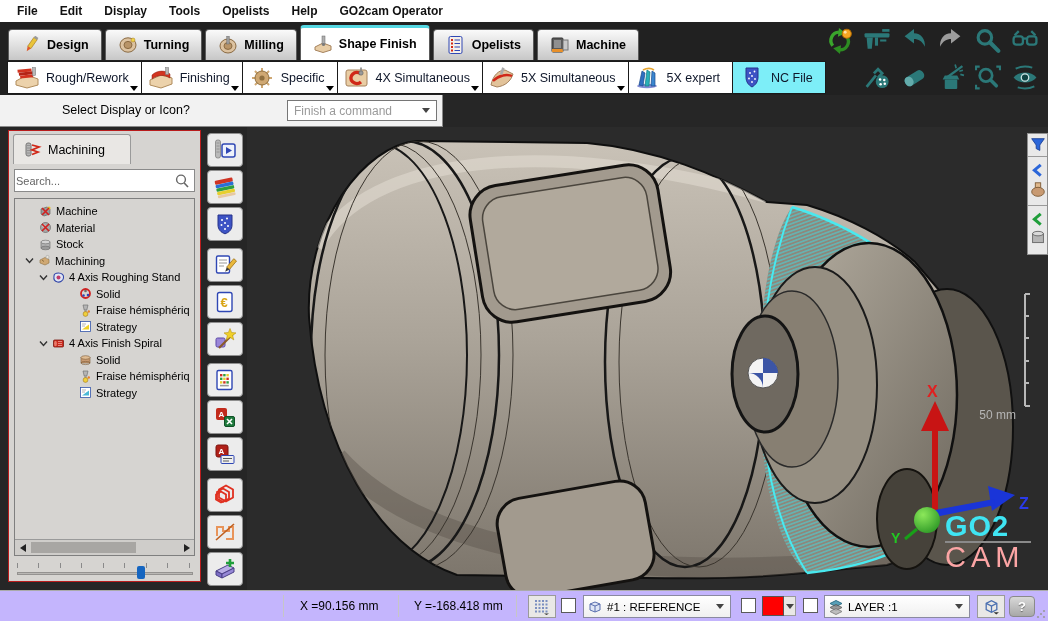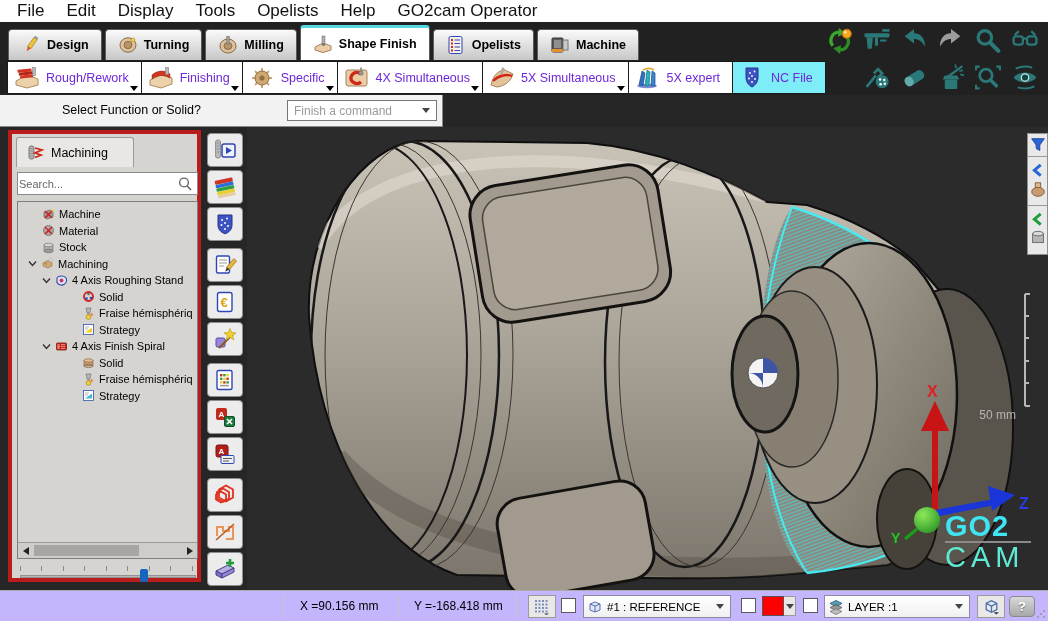--- a/index.html
+++ b/index.html
@@ -1,49 +1,49 @@
 <!DOCTYPE html>
 <html><head>
 <meta charset="utf-8">
 <style>
   html,body{margin:0;padding:0;}
   body{width:1048px;height:621px;position:relative;overflow:hidden;background:#262626;
        font-family:"Liberation Sans",sans-serif;-webkit-font-smoothing:antialiased;}
   .abs{position:absolute;}
   
   .menubar{left:0;top:0;width:1048px;height:22px;background:#ffffff;display:flex;align-items:center;padding-left:6px;box-sizing:border-box;}
-  .menuitem{font-size:17px;color:#111;padding:0 11px;cursor:default;}
+  .menuitem{font-size:12px;color:#111;padding:0 11px;cursor:default;font-weight:bold;}
   
   .tabrow{left:0;top:22px;width:1048px;height:38px;background:#212121;}
   .tabs{position:absolute;left:8px;bottom:0;display:flex;align-items:flex-end;}
   .tab{display:flex;align-items:center;gap:6px;height:30px;padding:0 12px;margin-right:3px;
        background:linear-gradient(#fafafa,#c7c7c7);border:1px solid #5a5a5a;border-bottom:none;
        border-radius:4px 4px 0 0;font-size:12.5px;font-weight:600;color:#000;}
   .tab.active{background:#ffffff;height:32px;border-top:3px solid #55d7e2;}
   .ticon{width:20px;height:18px;flex:0 0 auto;}
   
   .qrow1{position:absolute;right:8px;top:5px;display:flex;gap:7px;align-items:center;}
   .qrow2{position:absolute;right:8px;top:4px;display:flex;gap:7px;align-items:center;}
   .qbtn{width:30px;height:27px;display:flex;align-items:center;justify-content:center;}
   
   .ribbonrow{left:0;top:60px;width:1048px;height:35px;background:#212121;}
   .rbtns{position:absolute;left:8px;top:1px;display:flex;height:33px;}
   .rbtn{position:relative;display:flex;align-items:center;gap:6px;padding:0 12px 0 6px;background:#fff;
-        border:1px solid #1a1a1a;margin-left:-1px;font-size:12.5px;color:#6d28d9;white-space:nowrap;}
+        border:1px solid #1a1a1a;margin-left:-1px;font-size:12.5px;color:#0f172a;white-space:nowrap;}
   .rbtn.hl{background:#7deef8;}
   .rbtn .dd{position:absolute;right:3px;bottom:2px;width:0;height:0;border-left:4px solid transparent;border-right:4px solid transparent;border-top:5px solid #000;}
   .ricon{width:26px;height:22px;flex:0 0 auto;}
   
   .cmdbar{left:0;top:95px;width:443px;height:32px;background:#f2f2f2;border-bottom:1px solid #8a8a8a;border-right:1px solid #8a8a8a;box-sizing:border-box;}
   .cmdlabel{position:absolute;left:62px;top:8px;font-size:12.5px;color:#000;}
   .combo{position:absolute;left:287px;top:5px;width:150px;height:21px;background:#fff;border:1px solid #767676;display:flex;align-items:center;box-sizing:border-box;}
   .combo .ph{flex:1;font-size:12px;color:#9a9a9a;padding-left:6px;white-space:nowrap;overflow:hidden;}
   .chevdn{width:0;height:0;border-left:4px solid transparent;border-right:4px solid transparent;border-top:5px solid #444;margin-right:6px;}
   
-  .panel{left:8px;top:130px;width:193px;height:452px;background:#d6d4d1;border:4px solid #b91c1c;box-sizing:border-box;}
+  .panel{left:8px;top:130px;width:193px;height:452px;background:#d6d4d1;border:1px solid #b91c1c;box-sizing:border-box;}
   .ptab{position:absolute;left:4px;top:3px;width:118px;height:30px;background:#e9e7e4;border:1px solid #9a9a9a;border-bottom:none;border-radius:3px 3px 0 0;display:flex;align-items:center;gap:6px;padding-left:8px;box-sizing:border-box;font-size:12.5px;color:#000;}
   .searchbox{position:absolute;left:5px;top:38px;width:181px;height:23px;background:#fff;border:1px solid #8a8a8a;display:flex;align-items:center;box-sizing:border-box;}
   .searchbox .ph{flex:1;font-size:11px;color:#666;padding-left:1px;}
   .treebox{position:absolute;left:5px;top:67px;width:181px;height:358px;border:1px solid #7f7f7f;background:#d6d4d1;box-sizing:border-box;overflow:hidden;}
   .trow{display:flex;align-items:center;height:16.5px;font-size:11px;color:#000;white-space:nowrap;}
   .trow .lbl{margin-left:4px;overflow:hidden;text-overflow:clip;}
   .nicon{width:13px;height:13px;flex:0 0 auto;}
   .tchev{width:11px;height:11px;flex:0 0 auto;margin-right:3px;}
   .ind1{padding-left:24px;} .ind1c{padding-left:9px;} .ind2c{padding-left:23px;} .ind3{padding-left:64px;}
   .hscroll{position:absolute;left:0;bottom:0;width:100%;height:15px;background:#cfcdca;border-top:1px solid #9a9a9a;display:flex;align-items:center;}
@@ -64,21 +64,21 @@
   .sicon{width:24px;height:24px;}
   
   .viewport{left:247px;top:127px;width:801px;height:463px;background:#2b2b2b;overflow:hidden;}
   .rstrip{position:absolute;right:0;top:6px;width:21px;background:#e9e9e9;border:1px solid #8f8f8f;box-sizing:border-box;}
   .rbtn2{width:100%;display:flex;flex-direction:column;align-items:center;justify-content:center;border-bottom:1px solid #9a9a9a;padding:2px 0;}
   .rbtn2:last-child{border-bottom:none;}
   .scalelabel{position:absolute;right:32px;top:281px;font-size:12px;color:#b5b5b5;}
   .logo{position:absolute;left:698px;top:386px;width:92px;}
   .logo .l1{font-size:29px;font-weight:700;color:#3fe5f3;letter-spacing:1px;line-height:26px;}
   .logo .rule{width:86px;height:2px;background:#8a8a8a;margin:2px 0 1px 0;}
-  .logo .l2{font-size:29px;font-weight:400;color:#5eead4;letter-spacing:5px;line-height:26px;}
+  .logo .l2{font-size:29px;font-weight:400;color:#fca5a5;letter-spacing:5px;line-height:26px;}
   
   .statusbar{left:0;top:590px;width:1048px;height:31px;background:#c4b5fd;border-top:1px solid #aaa;box-sizing:border-box;}
   .stext{position:absolute;top:8px;font-size:12px;color:#000;}
   .ssep{position:absolute;top:4px;width:1px;height:22px;background:#c6c6c6;}
   .cb{position:absolute;top:7px;width:15px;height:15px;background:#fff;border:1px solid #5a5a5a;box-sizing:border-box;}
   .scombo{position:absolute;top:4px;height:23px;background:linear-gradient(#ffffff,#f0f0f0);border:1px solid #8a8aa0;display:flex;align-items:center;box-sizing:border-box;}
   .scombo .txt{flex:1;font-size:11.5px;color:#000;padding-left:4px;white-space:nowrap;}
   .sbtn2{position:absolute;top:4px;height:23px;background:#e9e8e6;border:1px solid #9a9a9a;display:flex;align-items:center;justify-content:center;box-sizing:border-box;}
   .swatch{position:absolute;top:5px;width:22px;height:20px;border:1px solid #555;box-sizing:border-box;}
   .swdd{position:absolute;top:5px;width:12px;height:20px;background:#e9e8e6;border:1px solid #9a9a9a;border-left:none;display:flex;align-items:center;justify-content:center;box-sizing:border-box;}
@@ -344,21 +344,21 @@
         <svg width="30" height="27" viewBox="0 0 28 26">
           <path d="M3,13 C8,6.5 20,6.5 25,13 C20,19.5 8,19.5 3,13 Z" fill="#2b7878"></path>
           <circle cx="14" cy="13" r="3.6" fill="#0f4444" stroke="#cfe8e8" stroke-width="1.2"></circle>
           <path d="M5,4.5 A15,9 0 0 1 21,3.5 M23,21.5 A15,9 0 0 1 7,22.5" stroke="#2b7878" stroke-width="1.8" fill="none"></path>
         </svg>
       </div>
   </div>
 </div>
 
 <div class="abs cmdbar">
-  <span class="cmdlabel">Select Function or Solid?</span>
+  <span class="cmdlabel">Select Display or Icon?</span>
   <div class="combo">
     <span class="ph">Finish a command</span>
     <span class="chevdn"></span>
   </div>
 </div>
 
 <div class="abs panel">
   <div class="ptab">
     <svg width="20" height="18" viewBox="0 0 20 18">
         <rect x="4" y="2" width="5" height="13" rx="2" fill="#b5b5b5" stroke="#777"></rect>

